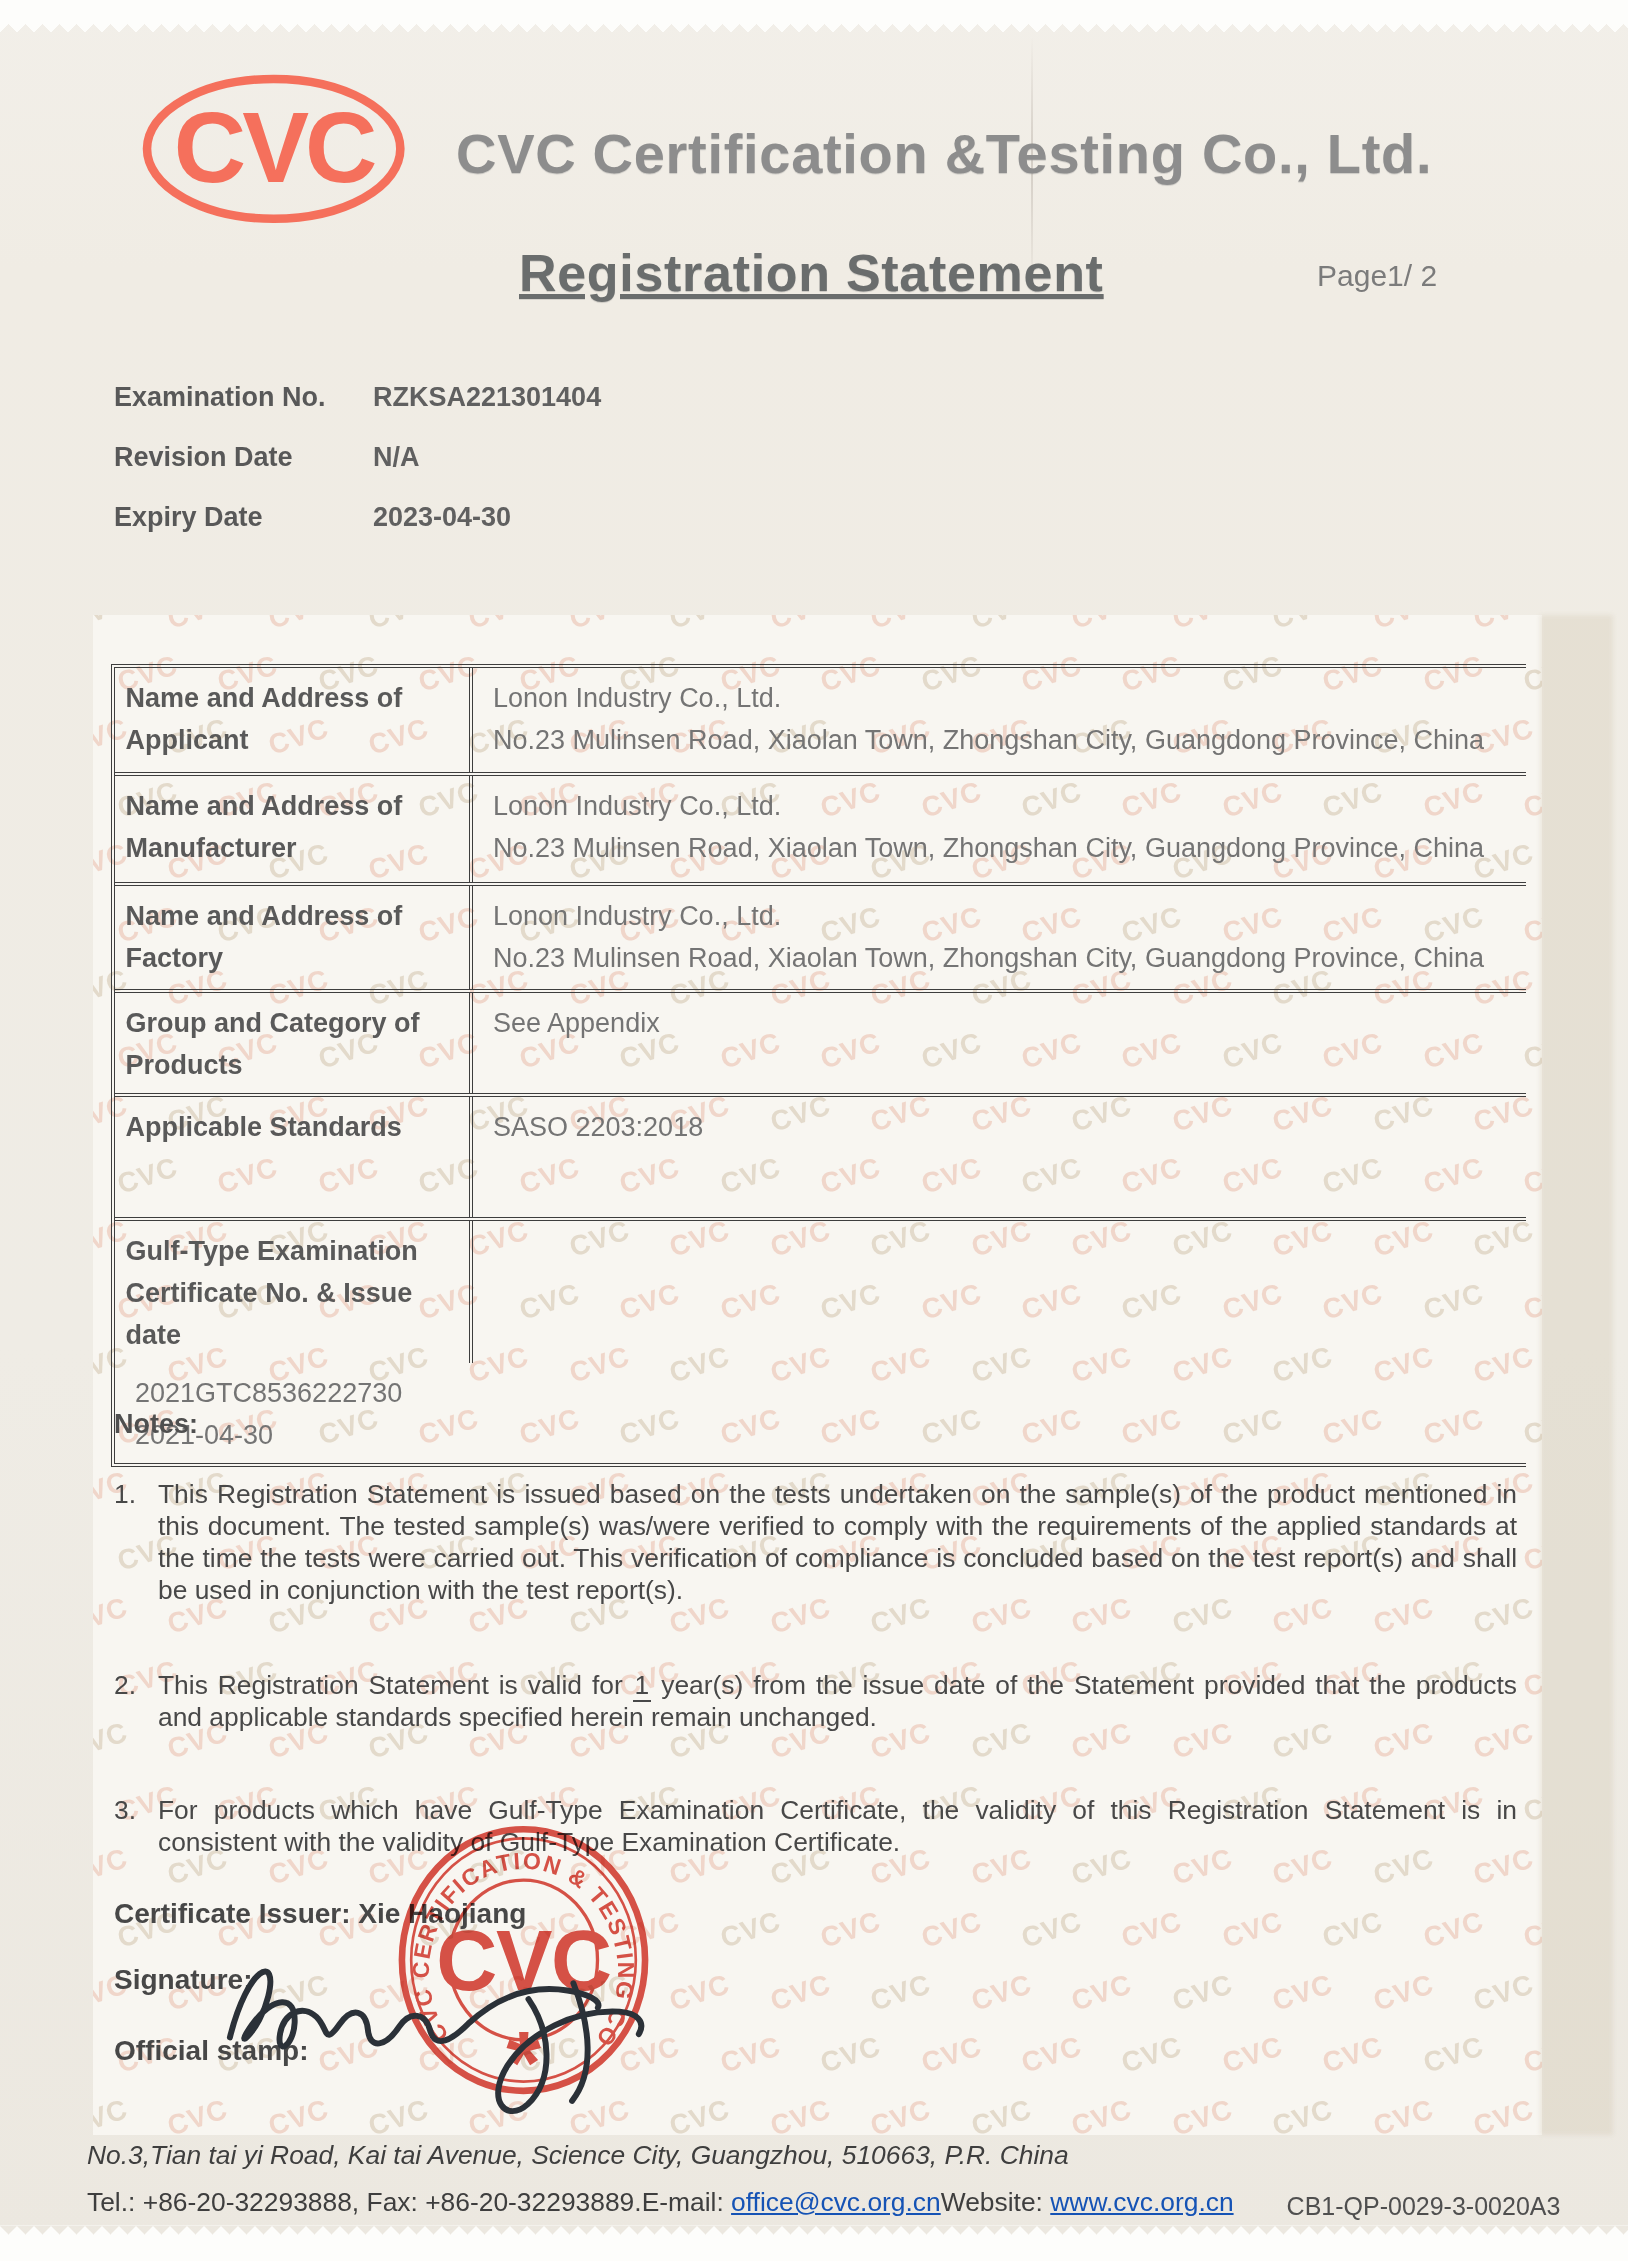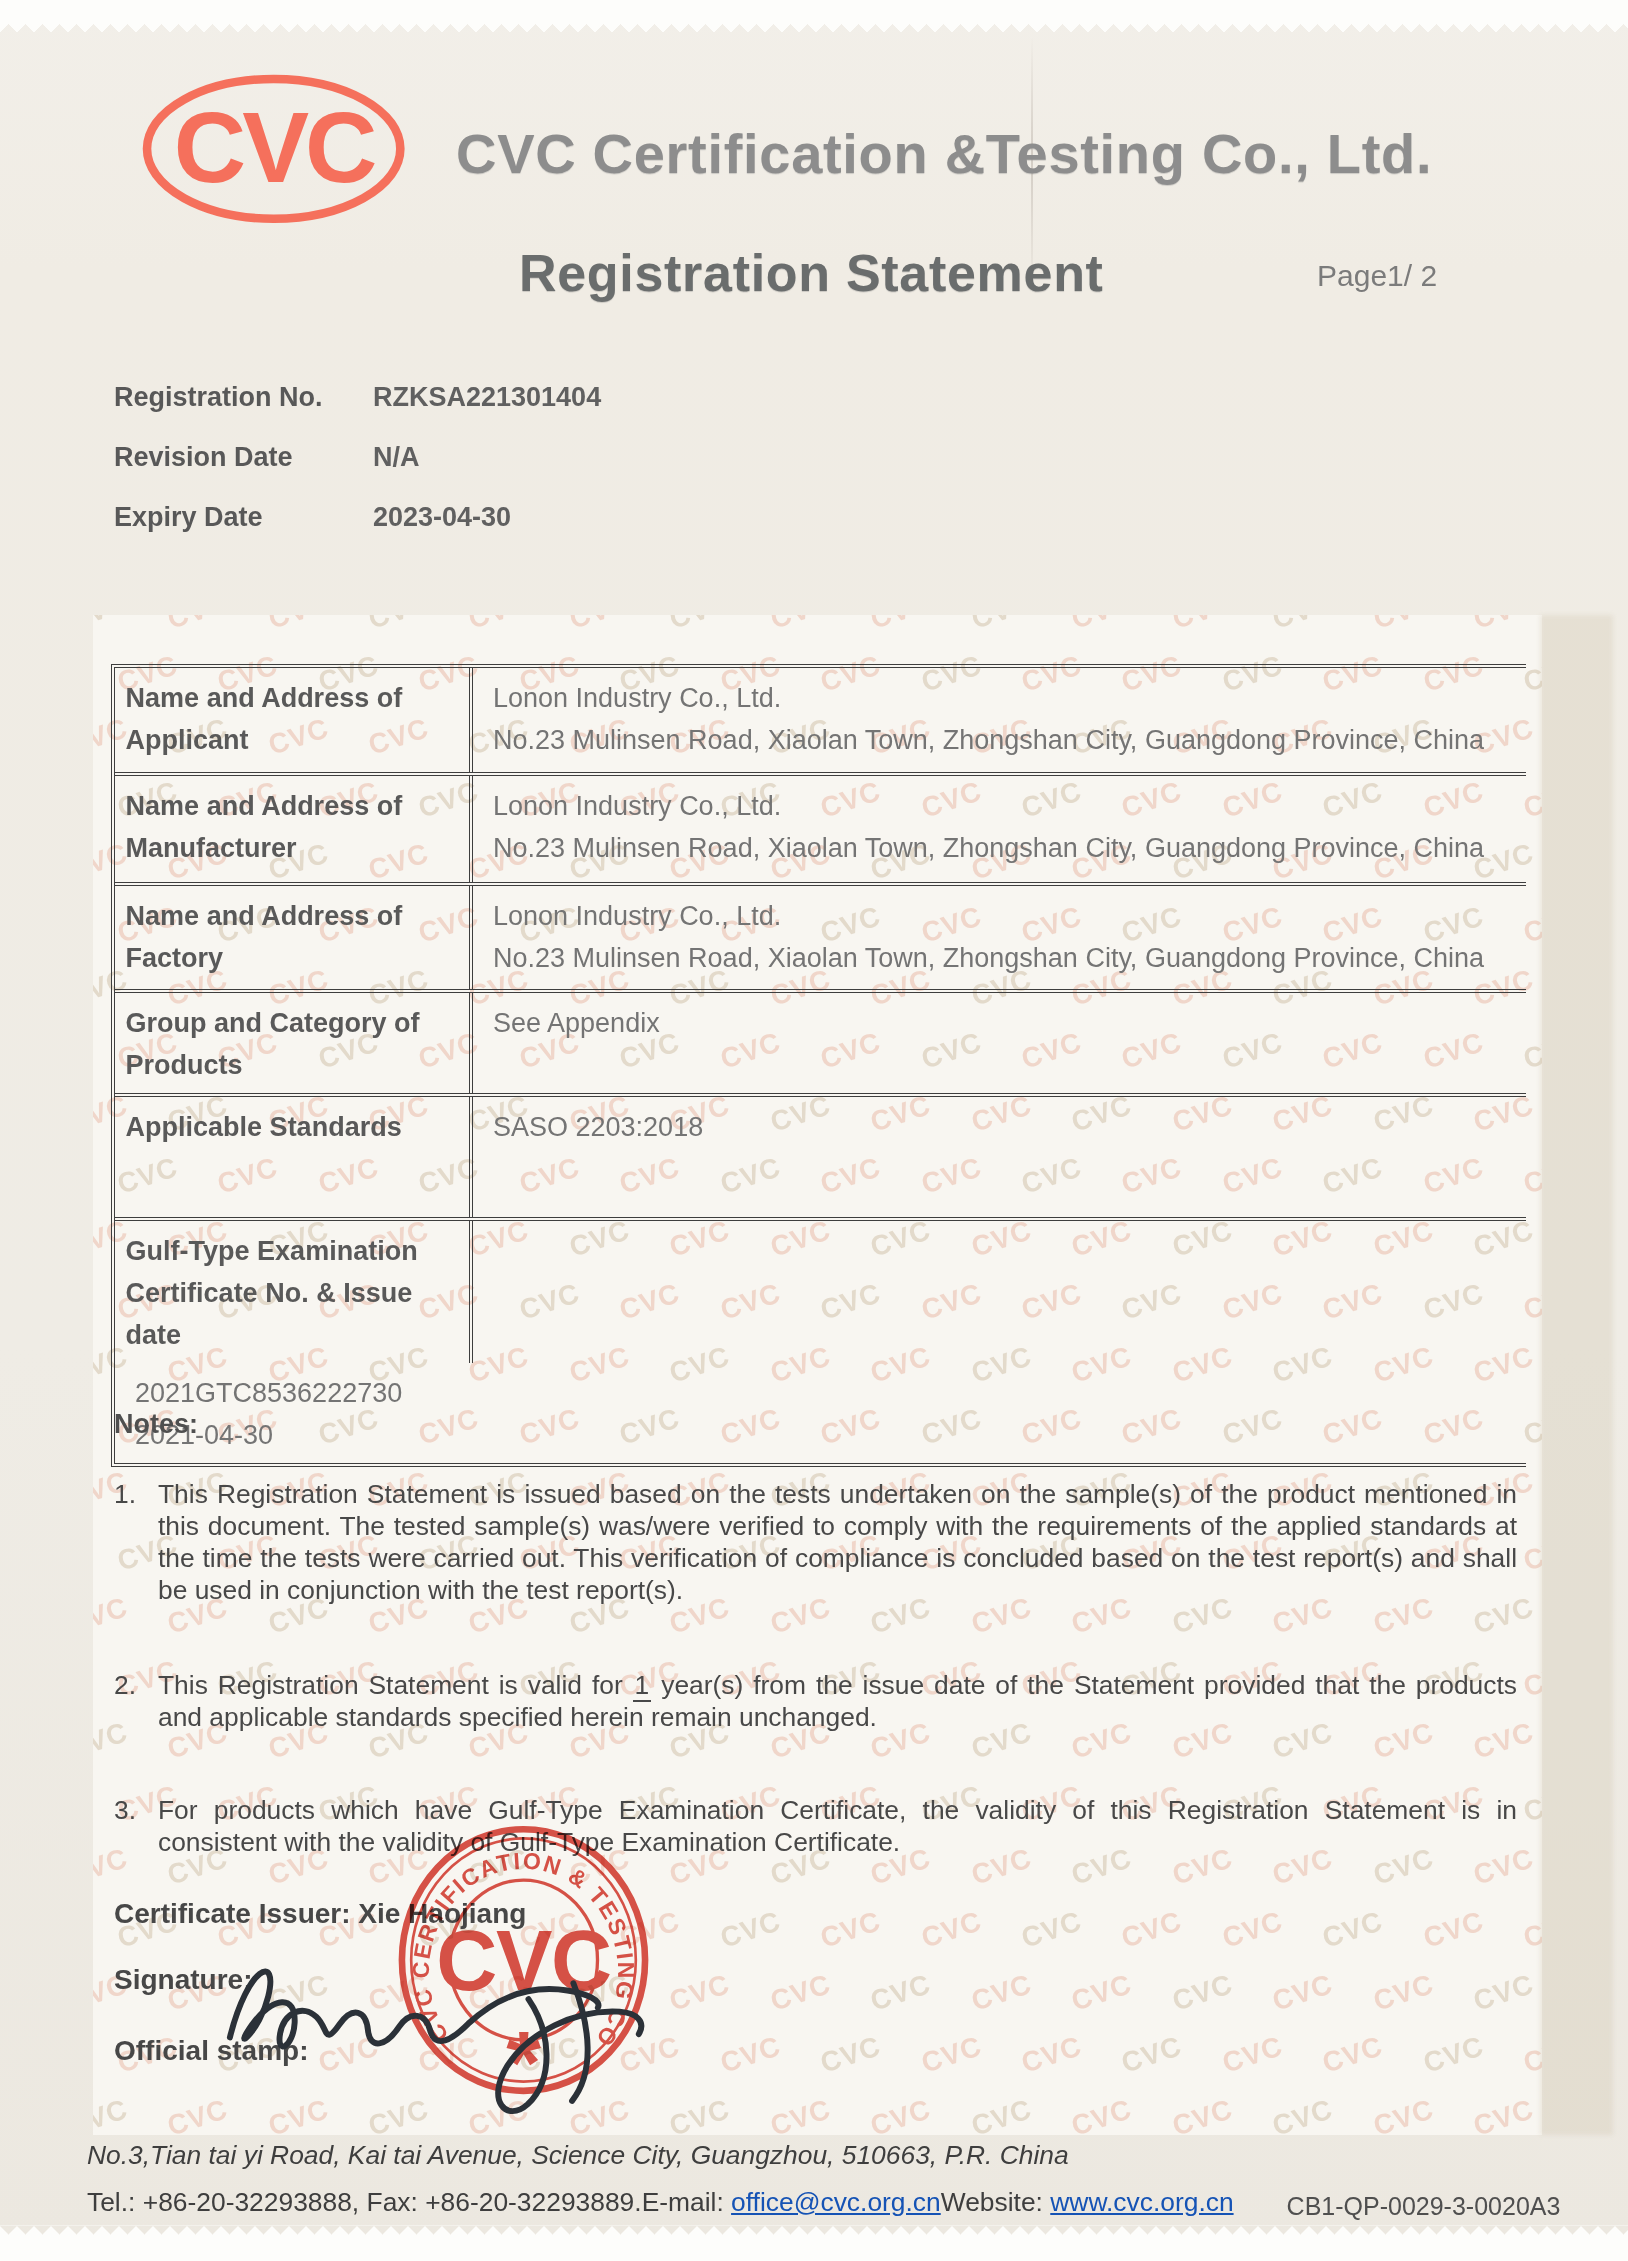--- a/index.html
+++ b/index.html
@@ -50,21 +50,21 @@
   
   #logo-svg{position:absolute;left:136px;top:71px;}
   #company-name{
     position:absolute;left:456px;top:121px;
     font-size:56px;font-weight:bold;color:#8d8d8d;letter-spacing:0.7px;
     text-shadow:0 0.7px 0.7px rgba(140,140,140,0.35);white-space:nowrap;
   }
   #doc-title{
     position:absolute;left:519px;top:243px;
     font-size:52px;font-weight:bold;color:#6a6d6d;letter-spacing:0.7px;
-    text-shadow:0 0.7px 0.7px rgba(120,120,120,0.3);white-space:nowrap;
+    text-shadow:0 0.7px 0.7px rgba(120,120,120,0.3);white-space:nowrap;text-decoration:underline;
   }
   #page-indicator{
     position:absolute;left:1317px;top:259px;
     font-size:30px;color:#7b7b7b;white-space:nowrap;
   }
 
   
   #reg-info{position:absolute;left:114px;top:382px;}
   .reg-row{display:flex;height:60px;align-items:flex-start;}
   .reg-label{width:259px;font-size:27px;font-weight:bold;color:#585858;}
@@ -504,21 +504,21 @@
   <svg id="logo-svg" width="278" height="157" viewBox="0 0 420 238">
     <ellipse cx="208" cy="118" rx="192" ry="106" fill="none" stroke="#f5705c" stroke-width="13"></ellipse>
     <text x="208" y="168" text-anchor="middle" font-family="Liberation Sans, DejaVu Sans, sans-serif" font-size="152" font-weight="bold" letter-spacing="-6" fill="#f5705c">CVC</text>
   </svg>
   <div id="company-name">CVC Certification &amp;Testing Co., Ltd.</div>
   <div id="doc-title">Registration Statement</div>
   <div id="page-indicator">Page1/ 2</div>
 
   <div id="reg-info">
     <div class="reg-row">
-      <div class="reg-label">Registration No.</div>
+      <div class="reg-label">Examination No.</div>
       <div class="reg-value">RZKSA221301404</div>
     </div>
     <div class="reg-row">
       <div class="reg-label">Revision Date</div>
       <div class="reg-value">N/A</div>
     </div>
     <div class="reg-row">
       <div class="reg-label">Expiry Date</div>
       <div class="reg-value">2023-04-30</div>
     </div>

